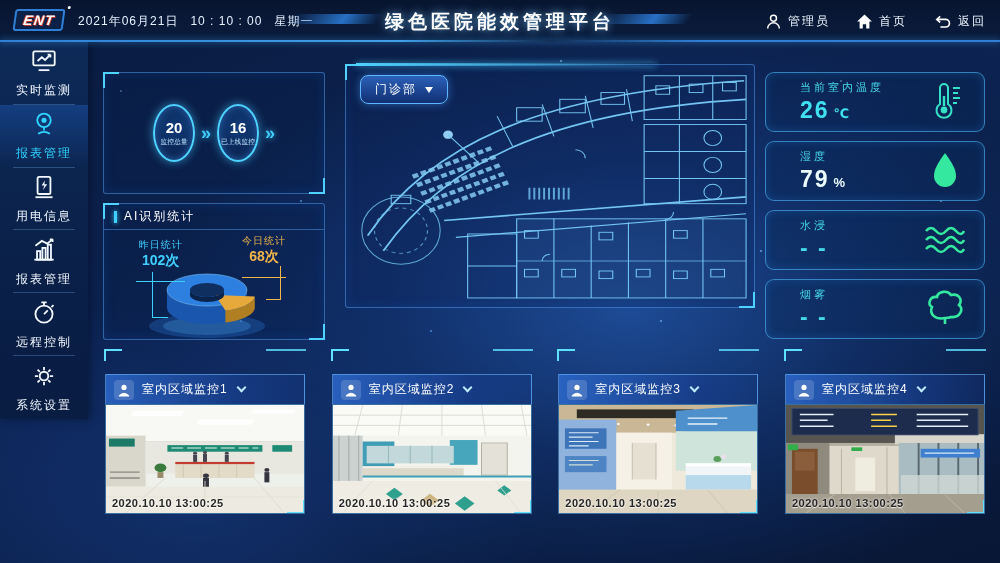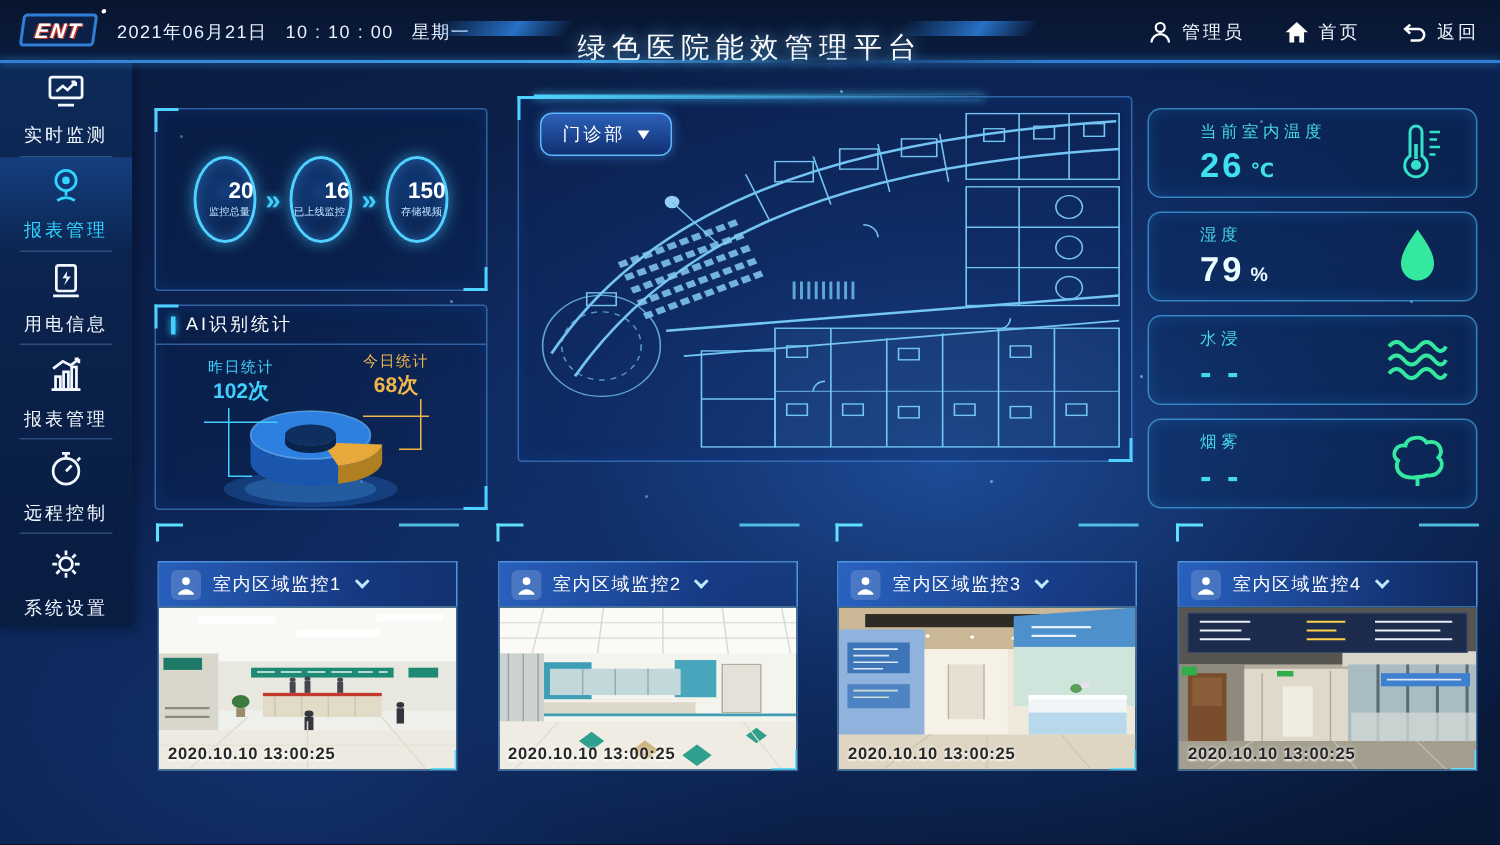--- a/index.html
+++ b/index.html
@@ -21,21 +21,21 @@
   .top::after{content:"";position:absolute;left:0;bottom:0;width:100%;height:2px;
     background:linear-gradient(90deg,#2f7fd6 0%,#3fa0e8 40%,rgba(63,160,232,.15) 55%,#2f7fd6 70%,#2f7fd6 100%);
     box-shadow:0 0 6px rgba(63,160,232,.8);}
   .logo{position:absolute;left:14px;top:9px;width:50px;height:22px;border:2px solid #2f7fd6;border-radius:3px;
     transform:skewX(-8deg);display:flex;align-items:center;justify-content:center;background:#0b2148;}
   .logo b{font-size:14px;font-style:italic;letter-spacing:1px;color:#fff;
     text-shadow:1px 1px 0 #c0392b,-1px 0 0 #c0392b;}
   .logo::after{content:"";position:absolute;right:-7px;top:-5px;width:3px;height:3px;border-radius:50%;background:#fff}
   .datetime{position:absolute;left:78px;top:0;height:42px;display:flex;align-items:center;gap:12px;
     font-size:12px;color:#e8f2ff;letter-spacing:1px}
-  .title{position:absolute;left:50%;top:19px;transform:translateX(-50%);font-size:19px;font-weight:normal;
+  .title{position:absolute;left:50%;top:9px;transform:translateX(-50%);font-size:19px;font-weight:bold;
     letter-spacing:4px;color:#fff;text-shadow:0 0 10px rgba(120,200,255,.8);white-space:nowrap}
   .deco{position:absolute;top:14px;width:90px;height:10px;transform:skewX(-35deg);opacity:.8;
     background:linear-gradient(90deg,rgba(40,120,230,0),#2f86e8 60%,rgba(40,120,230,0))}
   .deco-l{left:290px}.deco-r{left:600px}
   .hright{position:absolute;right:14px;top:0;height:42px;display:flex;align-items:center;gap:26px}
   .hbtn{display:flex;align-items:center;gap:6px;cursor:pointer;font-size:12px;color:#eef6ff;letter-spacing:2px}
   .hbtn svg{display:block}
   
   .sidebar{position:absolute;left:0;top:42px;width:88px;height:377px;z-index:4;
     background:linear-gradient(180deg,#0d2a58 0%,#0a2048 60%,#091c42 100%);
@@ -53,21 +53,21 @@
     background:rgba(10,32,75,.35);box-shadow:0 0 12px rgba(20,80,180,.25) inset}
   .panel::before,.panel::after{content:"";position:absolute;width:14px;height:14px;pointer-events:none}
   .panel::before{left:-1px;top:-1px;border-left:2px solid #4fd2ff;border-top:2px solid #4fd2ff}
   .panel::after{right:-1px;bottom:-1px;border-right:2px solid #4fd2ff;border-bottom:2px solid #4fd2ff}
   
   .stats-panel{left:103px;top:72px;width:222px;height:122px;display:flex;align-items:center;
     justify-content:center;gap:6px}
   .circ{width:42px;height:58px;border-radius:50%;border:2px solid #4fd2ff;position:relative;
     background:radial-gradient(circle at 50% 40%,#123d7c 0%,#0a2350 70%);
     box-shadow:0 0 10px rgba(70,200,255,.6),0 0 10px rgba(70,160,255,.5) inset;
-    display:flex;flex-direction:column;align-items:flex-end;justify-content:center}
+    display:flex;flex-direction:column;align-items:center;justify-content:center}
   .circ b{font-size:15px;color:#fff}
   .circ i{font-style:normal;font-size:8px;color:#bfe6ff;transform:scale(.85);white-space:nowrap}
   .sarr{color:#3fd0ff;font-weight:bold;font-size:18px;text-shadow:0 0 6px rgba(63,208,255,.9)}
   .sarr::before{content:"\00BB"}
   
   .ai-panel{left:103px;top:203px;width:222px;height:137px}
   .p-title{height:26px;display:flex;align-items:center;gap:7px;padding:0 10px;
     border-bottom:1px solid rgba(90,170,255,.45);font-size:12px;letter-spacing:2px;color:#fff}
   .p-title .bar{width:3px;height:12px;background:#3fd0ff;box-shadow:0 0 5px #3fd0ff}
   .callout{position:absolute;text-align:center;z-index:3}
@@ -230,24 +230,20 @@
     <div class="circ">
       <b>20</b>
       <i>监控总量</i>
     </div>
     <span class="sarr"></span>
     <div class="circ">
       <b>16</b>
       <i>已上线监控</i>
     </div>
     <span class="sarr"></span>
-    <div class="circ">
-      <b>150</b>
-      <i>存储视频</i>
-    </div>
   </section>
 
   <section class="panel ai-panel">
     <div class="p-title">
       <i class="bar"></i>
       <span>AI识别统计</span>
     </div>
     <div class="callout y">
       <span>昨日统计</span>
       <b>102次</b>

